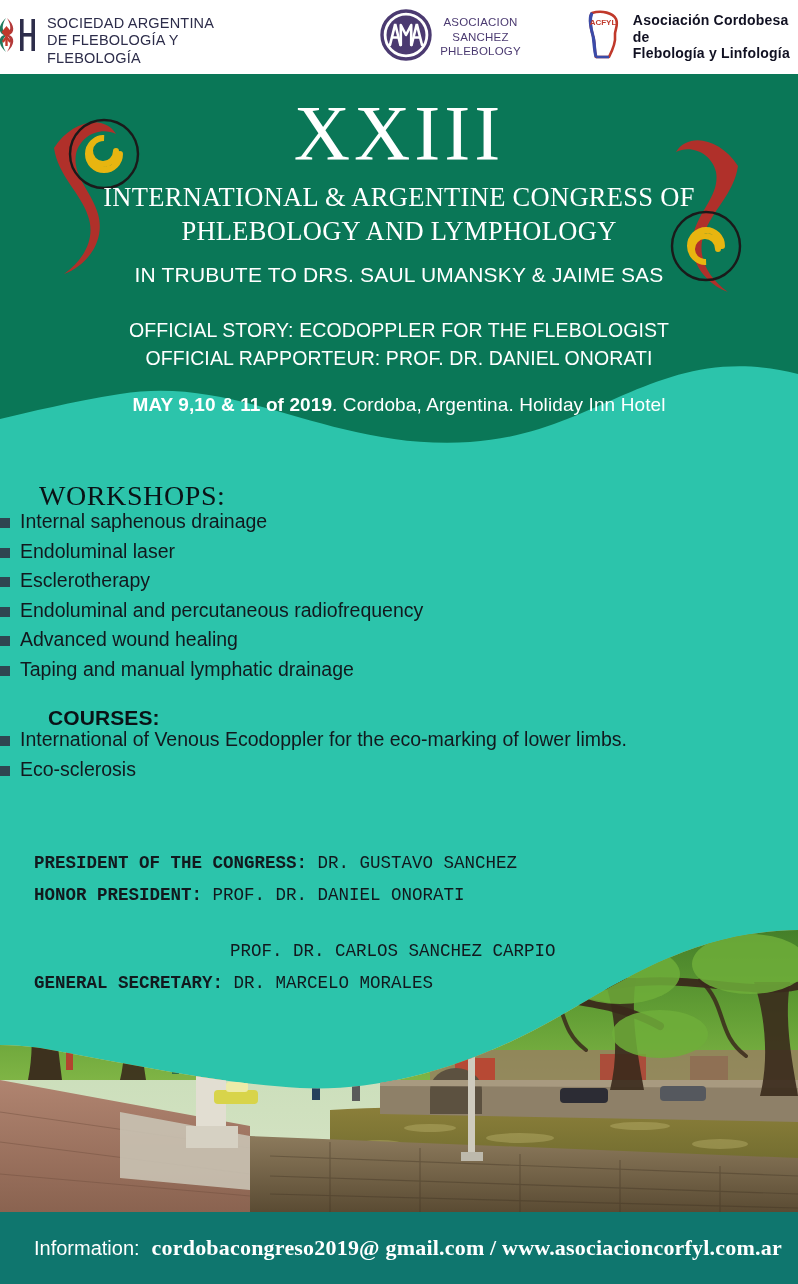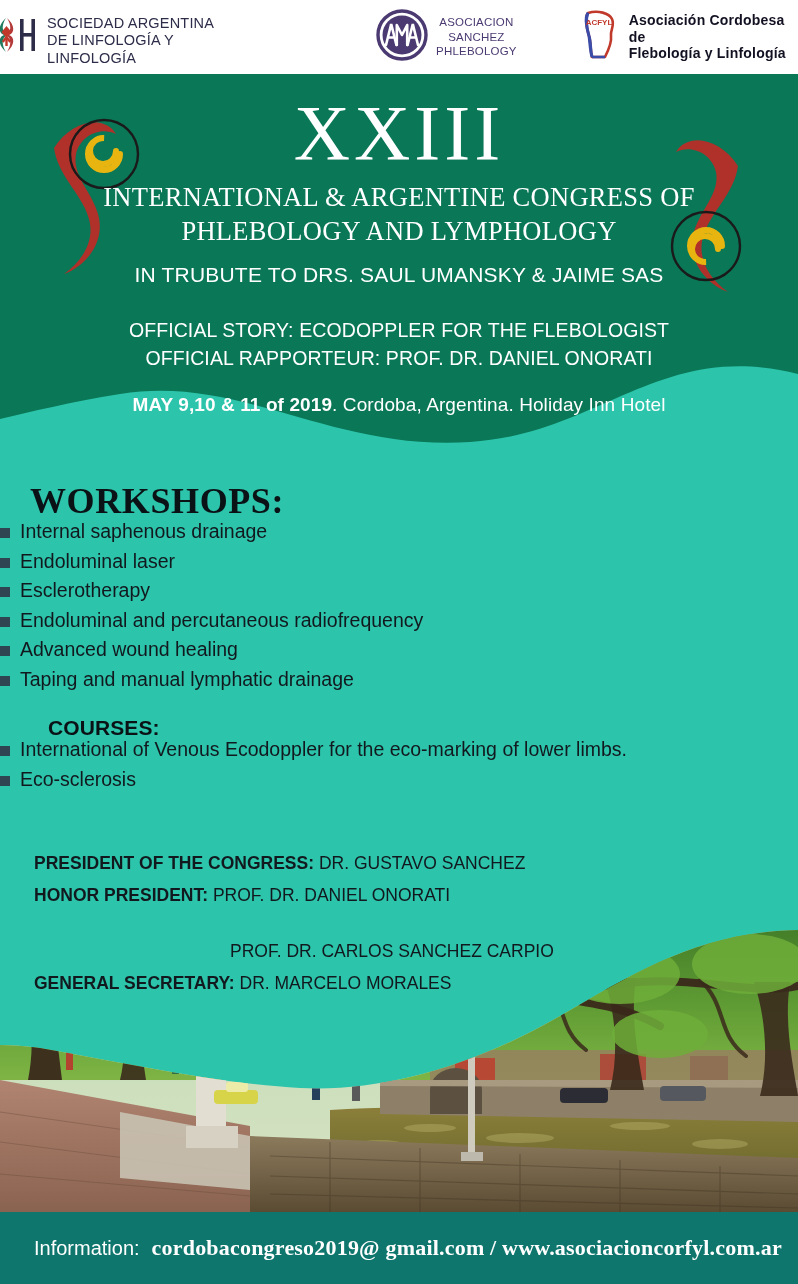--- a/index.html
+++ b/index.html
@@ -57,22 +57,22 @@
   .datebar b{font-weight:bold;}
 
   
   .orn{position:absolute;}
   .orn-left{left:46px;top:106px;}
   .orn-right{left:648px;top:124px;}
 
   
   .content{position:absolute;left:0;top:480px;width:798px;color:#11181C;}
   .h-workshops{
-    font-family:"Liberation Serif",serif;font-weight:bold;font-size:36px;
-    letter-spacing:.6px;margin-left:30px;color:#0A1216;
+    font-family:"Liberation Serif",serif;font-weight:normal;font-size:28px;
+    letter-spacing:.6px;margin-left:39px;color:#0A1216;
   }
   ul.plist{list-style:none;margin:0;padding:0;}
   ul.plist li{
     display:flex;align-items:flex-start;font-size:19.5px;line-height:1.0;
     color:#12191E;margin:0 0 10px 0;
   }
   .bullet{
     width:10px;height:10px;background:#2F4551;flex:0 0 auto;
     margin-top:6px;margin-right:10px;
   }
@@ -82,21 +82,21 @@
     margin-left:48px;margin-top:27px;letter-spacing:.1px;color:#0A1216;
   }
   .cs-list{margin-top:14px;margin-left:28px;}
   .cs-list li{font-size:19.5px;}
 
   
   .officials{
     position:absolute;left:34px;top:855px;width:700px;
     font-size:17.5px;line-height:1.0;color:#12191E;
   }
-  .officials .row{margin-bottom:14px;}
+  .officials .row{margin-bottom:14px;font-family:Liberation Mono, monospace;}
   .officials b{font-weight:bold;}
   .officials .indent{margin-left:196px;margin-top:39px;}
 
   
   .footer{
     position:absolute;left:0;top:1212px;width:798px;height:72px;background:#0f766e;
     display:flex;align-items:center;color:#FFFFFF;
   }
   .foot-label{font-family:"Liberation Sans",sans-serif;font-size:20px;margin-left:34px;}
   .foot-contact{
@@ -118,21 +118,21 @@
           <path d="M14.5 11 L19.5 17 L14.5 23 L9.5 17 Z" fill="#C0392B"></path>
           <path d="M14.5 22 L14.5 31" stroke="#C0392B" stroke-width="2.4" fill="none"></path>
           <path d="M14.5 22 L10.8 27 M14.5 22 L18.2 27" stroke="#C0392B" stroke-width="2.2" fill="none"></path>
           <rect x="28" y="4" width="3.6" height="32" fill="#2D2D4A"></rect>
           <rect x="39.4" y="4" width="3.6" height="32" fill="#2D2D4A"></rect>
           <rect x="28" y="18" width="15" height="3.6" fill="#2D2D4A"></rect>
         </svg>
       </span>
       <div class="logo-txt">
         <div>SOCIEDAD ARGENTINA</div>
-        <div>DE LINFOLOGÍA Y LINFOLOGÍA</div>
+        <div>DE FLEBOLOGÍA Y FLEBOLOGÍA</div>
       </div>
     </div>
 
     <div class="logo logo-ama">
       <span class="mark">
         <svg width="52" height="52" viewBox="0 0 52 52">
           <circle cx="26" cy="26" r="24" fill="none" stroke="#4B3A71" stroke-width="3.4"></circle>
           <circle cx="26" cy="26" r="19.5" fill="#4B3A71"></circle>
           <path d="M10 36 L15.2 15 L20.4 36 M12.3 28.5 L18.1 28.5" stroke="#FFFFFF" stroke-width="2.6" fill="none" stroke-linecap="round"></path>
           <path d="M20.8 36 L20.8 16 L26 26 L31.2 16 L31.2 36" stroke="#FFFFFF" stroke-width="2.6" fill="none" stroke-linejoin="round" stroke-linecap="round"></path>

